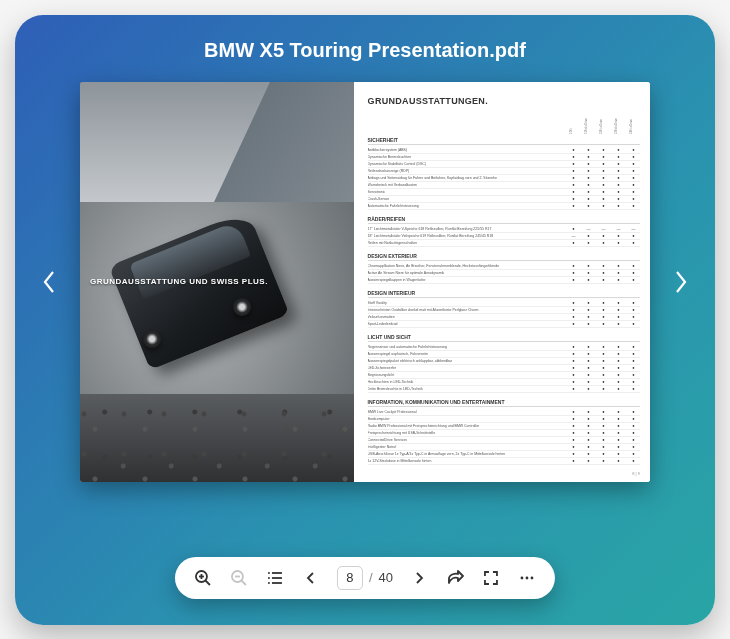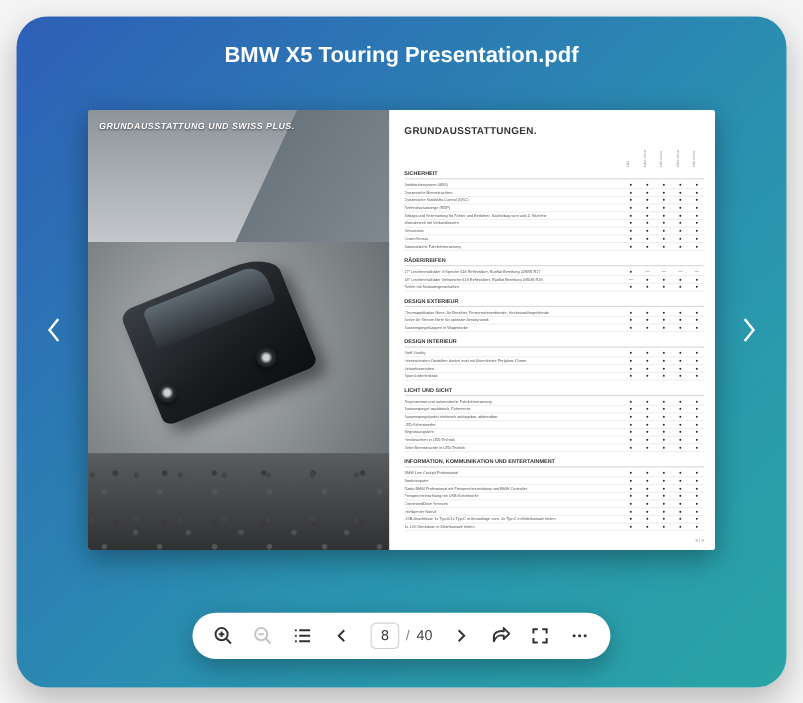--- a/index.html
+++ b/index.html
@@ -18,21 +18,20 @@
     border-radius: 28px;
     position: relative;
     padding: 24px 8px 24px 8px;
     box-shadow: 0 12px 30px rgba(0,0,0,0.25);
   }
   .title {
     text-align: center;
     color: #fff;
     font-weight: 700;
     font-size: 20px;
-    margin-bottom: 18px;
   }
   .stage {
     position: relative;
     display: flex;
     align-items: center;
     justify-content: center;
     height: 440px;
   }
   .nav-arrow {
     position: absolute;
@@ -57,24 +56,23 @@
     border-radius: 3px;
     box-shadow: 0 8px 25px rgba(0,0,0,0.35);
     display: flex;
     overflow: hidden;
   }
   .page-left {
     width: 48%;
     position: relative;
     background: linear-gradient(125deg, #4a5560 0%, #6b757d 35%, #9aa0a6 100%);
     display: flex;
-    align-items: flex-start;
+    align-items: center;
     padding: 10px;
     overflow: hidden;
-    font-style: italic;
   }
   .car-scene {
     position: absolute;
     inset: 0;
   }
   .car-scene .roof {
     position: absolute;
     top: 0; left: -30px; width: 70%; height: 30%;
     background: linear-gradient(180deg, #8d949a 0%, #c4c8cc 100%);
     transform: skewX(-25deg);

